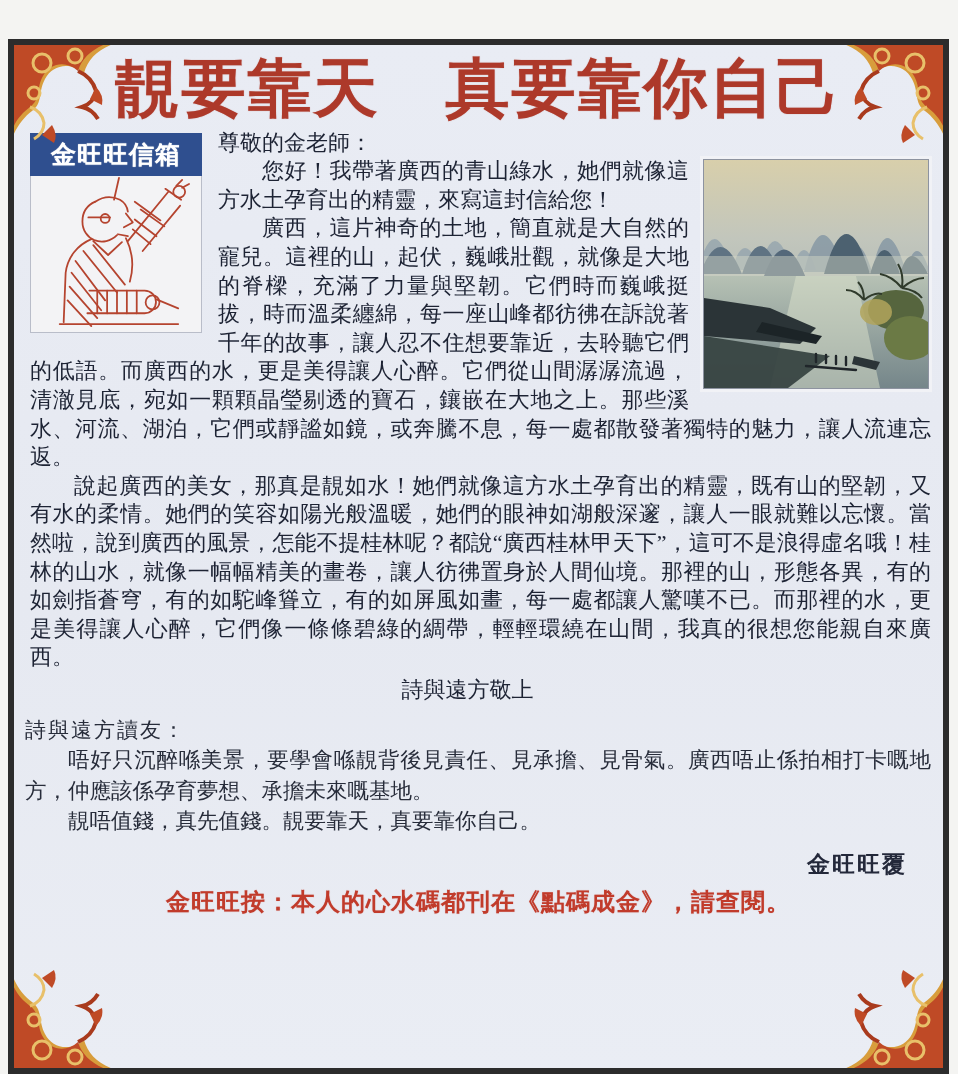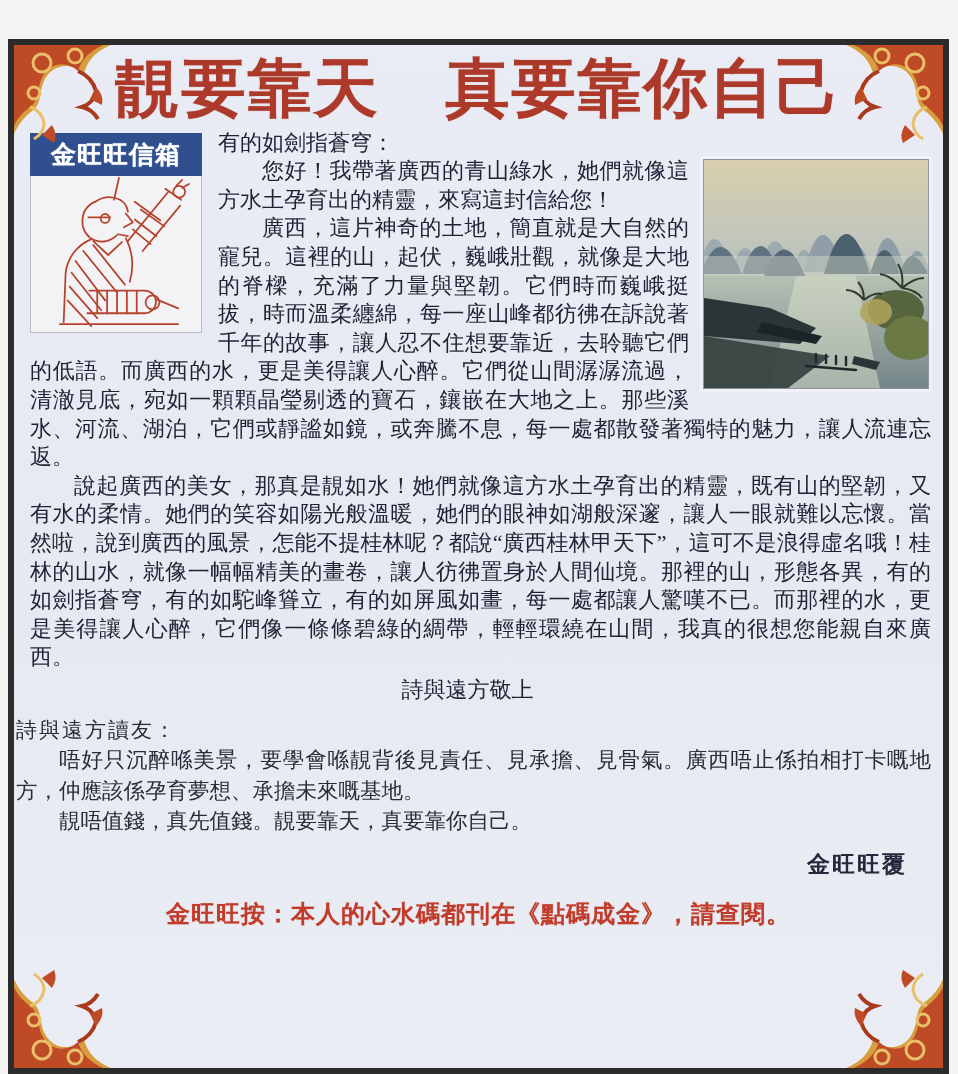--- a/index.html
+++ b/index.html
@@ -61,35 +61,35 @@
     overflow:hidden;
   }
 
   p{margin:0;}
   .indent{text-indent:2em;}
   .signoff{
     text-align:center;padding-right:26px;
     font-size:22px;margin-top:4px;color:#1d2334;
   }
   .reply{
-    padding:0 12px 0 2px;
+    padding:0 12px 0 11px;
     color:#272c3a;
     font-size:21.5px;line-height:30.5px;
     text-align:justify;
   }
   .reply .addressee{font-size:21px;letter-spacing:2px;margin-top:10px;}
   .reply p.indent{text-indent:2em;}
   .reply-signature{
     text-align:right;padding-right:36px;
     font-size:23px;font-weight:bold;color:#23283a;
     margin-top:12px;letter-spacing:2px;
   }
   .footer-note{
     text-align:center;color:#c13b2b;font-weight:bold;
-    font-size:24px;margin-top:18px;letter-spacing:1px;
+    font-size:24px;margin-top:6px;letter-spacing:1px;
     text-shadow:0 0 1px rgba(193,59,43,.4);
   }
   .clear{clear:both;}
 </style>
 </head>
 <body>
 
 <div class="frame">
 
   <svg class="corner tl" viewBox="0 0 118 104">
@@ -206,21 +206,21 @@
           <path d="M160,140 q-8,-10 -18,-10 M160,140 q0,-12 -6,-18 M160,140 q10,-8 18,-6"></path>
         </g>
         <g stroke="#20262a" stroke-width="2.4" stroke-linecap="round">
           <path d="M112,202 v-8 M122,203 v-8 M132,204 v-8 M142,205 v-8"></path>
           <path d="M102,206 L152,210"></path>
         </g>
         <path d="M150,196 l26,6 l-4,8 l-24,-6 Z" fill="#2b3437"></path>
       </svg>
     </div>
 
-    <p>有的如劍指蒼穹：</p>
+    <p>尊敬的金老師：</p>
     <p class="indent">您好！我帶著廣西的青山綠水，她們就像這方水土孕育出的精靈，來寫這封信給您！</p>
     <p class="indent">廣西，這片神奇的土地，簡直就是大自然的寵兒。這裡的山，起伏，巍峨壯觀，就像是大地的脊樑，充滿了力量與堅韌。它們時而巍峨挺拔，時而溫柔纏綿，每一座山峰都彷彿在訴說著千年的故事，讓人忍不住想要靠近，去聆聽它們的低語。而廣西的水，更是美得讓人心醉。它們從山間潺潺流過，清澈見底，宛如一顆顆晶瑩剔透的寶石，鑲嵌在大地之上。那些溪水、河流、湖泊，它們或靜謐如鏡，或奔騰不息，每一處都散發著獨特的魅力，讓人流連忘返。</p>
     <p class="indent">說起廣西的美女，那真是靚如水！她們就像這方水土孕育出的精靈，既有山的堅韌，又有水的柔情。她們的笑容如陽光般溫暖，她們的眼神如湖般深邃，讓人一眼就難以忘懷。當然啦，說到廣西的風景，怎能不提桂林呢？都說“廣西桂林甲天下”，這可不是浪得虛名哦！桂林的山水，就像一幅幅精美的畫卷，讓人彷彿置身於人間仙境。那裡的山，形態各異，有的如劍指蒼穹，有的如駝峰聳立，有的如屏風如畫，每一處都讓人驚嘆不已。而那裡的水，更是美得讓人心醉，它們像一條條碧綠的綢帶，輕輕環繞在山間，我真的很想您能親自來廣西。</p>
     <div class="clear"></div>
     <div class="signoff">詩與遠方敬上</div>
   </div>
 
   <div class="reply">
     <p class="addressee">詩與遠方讀友：</p>
     <p class="indent">唔好只沉醉喺美景，要學會喺靚背後見責任、見承擔、見骨氣。廣西唔止係拍相打卡嘅地方，仲應該係孕育夢想、承擔未來嘅基地。</p>

